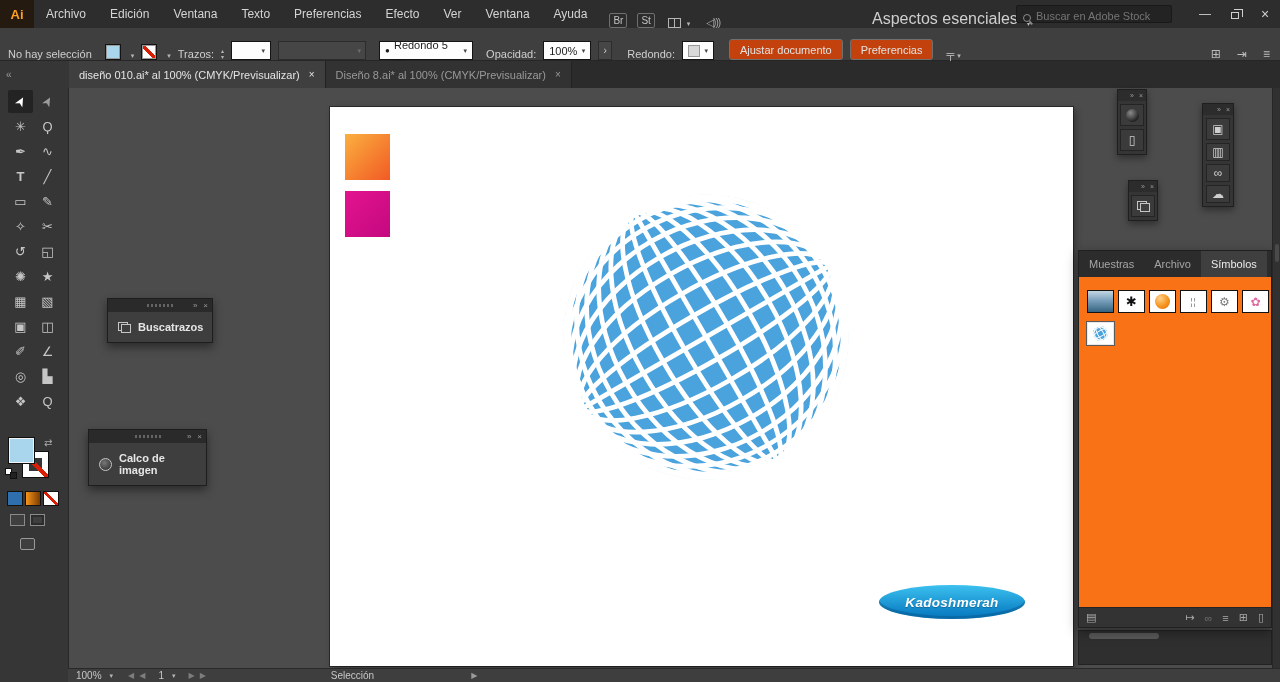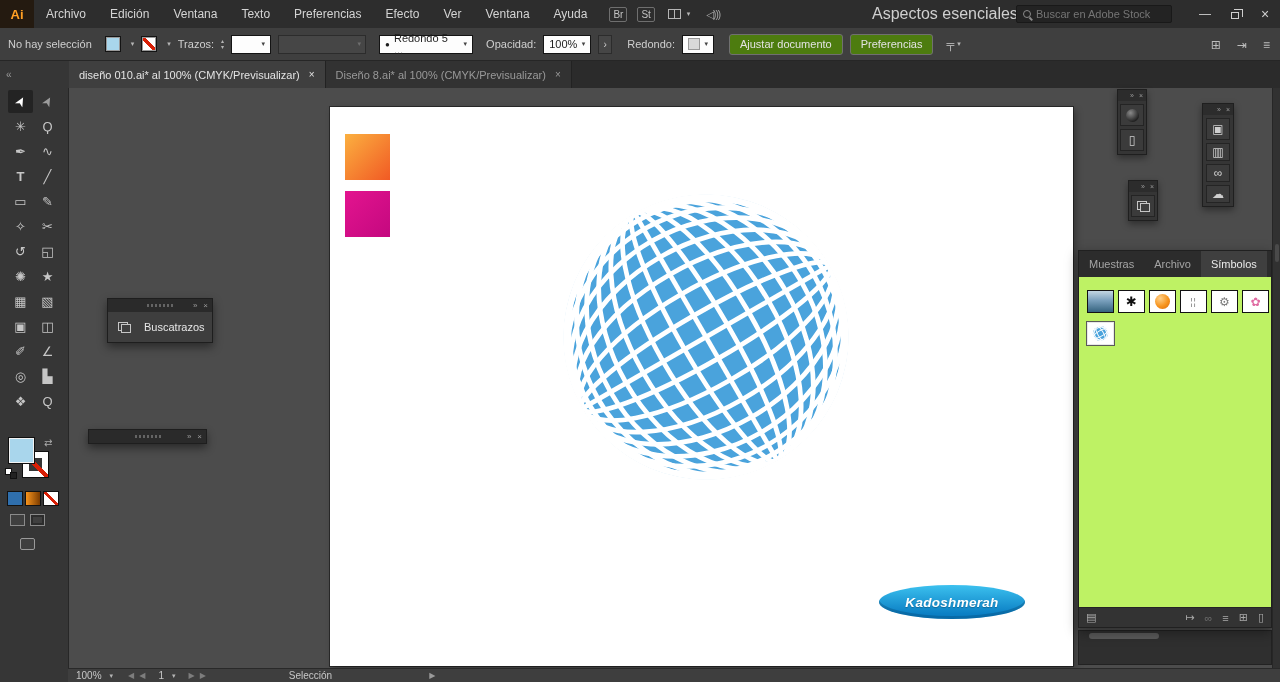--- a/index.html
+++ b/index.html
@@ -1,19 +1,19 @@
 <!DOCTYPE html>
 <html style="--globe_blue: #4aa3dc; --orange_a: #fbb040; --orange_b: #f15a24; --magenta_a: #e3148f; --magenta_b: #c4087f; --logo_a: #3cc1ef; --logo_b: #0b7fc4; --fill_swatch: #a9d6ec;"><head>
 <meta charset="utf-8">
 <style>
   *{margin:0;padding:0;box-sizing:border-box}
   html,body{width:1280px;height:682px;overflow:hidden}
   body{position:relative;background:#4c4c4c;font-family:"Liberation Sans","DejaVu Sans",sans-serif;-webkit-user-select:none}
   .a{position:absolute}
-  .fx{display:flex;align-items:center}
+  .fx{display:flex;align-items:flex-end}
   i{font-style:normal}
   .dd{font-size:7px;color:#b5b5b5;margin-left:3px}
   
   #menubar{left:0;top:0;width:1280px;height:28px;background:#2d2d2d;color:#d4d4d4;font-size:12px}
   #ai-logo{width:34px;height:28px;display:flex;align-items:center;justify-content:center;color:#ff9f24;font-weight:bold;font-size:13px;background:#241a10}
   .mitem{padding:0 12px;height:28px;line-height:28px;cursor:default;white-space:nowrap}
   .mbox{border:1px solid #6f6f6f;border-radius:2px;font-size:10px;height:15px;line-height:13px;padding:0 3px;color:#c2c2c2;margin-left:10px}
   #arrange-docs{margin-left:13px;gap:3px;color:#c2c2c2}
   .gridicon{width:13px;height:10px;border:1px solid #b5b5b5;position:relative}
   .gridicon::after{content:"";position:absolute;left:5px;top:0;width:1px;height:8px;background:#b5b5b5}
@@ -30,21 +30,21 @@
   
   #controlbar{left:0;top:28px;width:1280px;height:33px;background:#3f3f3f;border-bottom:1px solid #262626;font-size:11px;color:#cfcfcf;padding:0 8px;gap:7px}
   .swmini{width:16px;height:16px;border:1px solid #141414;box-shadow:inset 0 0 0 1px #9a9a9a;flex:none}
   #fill-mini{background:var(--fill_swatch)}
   #stroke-mini{background:#fff;background-image:linear-gradient(45deg,transparent 42%,#d81e05 42%,#d81e05 58%,transparent 58%)}
   .spin{display:flex;flex-direction:column;line-height:5px;font-size:6px;color:#b5b5b5;gap:1px}
   .field{background:#fdfdfd;border:1px solid #141414;height:19px;color:#1d1d1d;display:flex;align-items:center;padding:0 5px;gap:4px;font-size:11px}
   .field .dd{color:#444;margin-left:auto}
   .disfield{background:#464646;border:1px solid #2c2c2c;height:19px;width:88px;display:flex;align-items:center;justify-content:flex-end;padding:0 4px}
   .narrow{width:14px;height:19px;border:1px solid #2c2c2c;background:#464646;color:#ccc;display:flex;align-items:center;justify-content:center;font-size:10px}
-  .cbtn{background:#4d7c0f;border:1px solid #707070;border-radius:3px;height:21px;padding:0 10px;color:#e3e3e3;display:flex;align-items:center;font-size:11px;white-space:nowrap}
+  .cbtn{background:#c2410c;border:1px solid #707070;border-radius:3px;height:21px;padding:0 10px;color:#e3e3e3;display:flex;align-items:center;font-size:11px;white-space:nowrap}
   #cb-right{right:10px;top:28px;height:33px;gap:16px;color:#bdbdbd;position:absolute;font-size:12px}
   
   #tabbar{left:0;top:61px;width:1280px;height:27px;background:#2b2b2b;display:flex}
   #tab-stub{width:69px;background:#363636;display:flex;align-items:center;padding-left:6px;color:#9a9a9a;font-size:10px;flex:none}
   .tab{height:27px;display:flex;align-items:center;padding:0 10px;gap:9px;font-size:11px;border-right:1px solid #222;white-space:nowrap}
   .tab.active{background:#3f3f3f;color:#e4e4e4}
   .tab.inactive{background:#323232;color:#999}
   .tclose{font-size:10px}
   
   #toolbar{left:0;top:88px;width:69px;height:594px;background:#363636;border-right:1px solid #272727}
@@ -65,49 +65,49 @@
   #canvas{left:69px;top:88px;width:1203px;height:580px;background:#4c4c4c}
   #artboard{left:330px;top:107px;width:743px;height:559px;background:#fff;box-shadow:0 0 0 1px rgba(0,0,0,.45),3px 3px 7px rgba(0,0,0,.3)}
   #sq-orange{left:345px;top:134px;width:45px;height:46px;background:linear-gradient(135deg,var(--orange_a),var(--orange_b))}
   #sq-magenta{left:345px;top:191px;width:45px;height:46px;background:linear-gradient(135deg,var(--magenta_a),var(--magenta_b))}
   #brand-logo{left:879px;top:585px;width:146px;height:34px;border-radius:50%;background:linear-gradient(180deg,var(--logo_a),var(--logo_b) 85%);display:flex;align-items:center;justify-content:center;box-shadow:inset 0 -3px 0 rgba(4,60,100,.3)}
   #brand-logo span{color:#fff;font-weight:bold;font-style:italic;font-size:13.5px;letter-spacing:.3px;text-shadow:0 1px 1px rgba(0,0,0,.25)}
   
   .fpanel{position:absolute;background:#3e3e3e;border:1px solid #1e1e1e;box-shadow:0 4px 9px rgba(0,0,0,.45);z-index:5}
   .fhd{height:13px;background:#2a2a2a;position:relative;display:flex;align-items:center;justify-content:flex-end;gap:6px;padding:0 4px;color:#9a9a9a;font-size:8px}
   .dots{position:absolute;left:50%;top:5px;transform:translateX(-50%);width:26px;height:3px;background:repeating-linear-gradient(90deg,#646464 0 2px,transparent 2px 4px)}
-  .fbd{display:flex;align-items:center;gap:13px;padding:9px 10px;color:#e6e6e6;font-size:11px;font-weight:normal}
+  .fbd{display:flex;align-items:center;gap:7px;padding:9px 10px;color:#e6e6e6;font-size:11px;font-weight:bold}
   .ovl{width:13px;height:11px;position:relative;flex:none}
   .ovl::before{content:"";position:absolute;left:0;top:0;width:8px;height:7px;border:1px solid #c6c6c6}
   .ovl::after{content:"";position:absolute;right:0;bottom:0;width:8px;height:7px;border:1px solid #c6c6c6;background:#3e3e3e}
   .circ{width:13px;height:13px;border-radius:50%;border:1px solid #c6c6c6;background:radial-gradient(circle at 40% 35%,#777,#3e3e3e 70%);flex:none}
   
   .dock{position:absolute;background:#353535;border:1px solid #1f1f1f;box-shadow:0 3px 7px rgba(0,0,0,.4);z-index:4;padding-bottom:3px}
   .dhd{height:11px;background:#2c2c2c;display:flex;align-items:center;justify-content:flex-end;gap:5px;padding:0 3px;color:#9a9a9a;font-size:7px}
   .dockbtn{width:24px;height:22px;margin:3px auto 0;background:#3b3b3b;border:1px solid #242424;display:flex;align-items:center;justify-content:center;color:#cfcfcf;font-size:12px}
   .sphere{width:13px;height:13px;border-radius:50%;background:radial-gradient(circle at 35% 30%,#8a8a8a,#1d1d1d 75%)}
   
-  #panel{left:1078px;top:250px;width:194px;height:378px;background:#bef264;border:1px solid #202020;box-shadow:0 4px 12px rgba(0,0,0,.4);z-index:6}
+  #panel{left:1078px;top:250px;width:194px;height:378px;background:#f97316;border:1px solid #202020;box-shadow:0 4px 12px rgba(0,0,0,.4);z-index:6}
   #ptabs{height:26px;background:#2c2c2c;display:flex}
   .ptab{padding:0 10px;font-size:11px;color:#a5a5a5;height:26px;line-height:26px}
   .ptab.active{background:#3f3f3f;color:#eaeaea}
   .thumb{position:absolute;width:27px;height:23px;background:#fff;border:1px solid #121212;display:flex;align-items:center;justify-content:center;font-size:12px;overflow:hidden}
   .t-grad{background:linear-gradient(180deg,#c3d6e2 0%,#7aa0bd 45%,#35637f 100%)}
   .orb{width:15px;height:15px;border-radius:50%;background:radial-gradient(circle at 35% 30%,#ffd089,#f7941d 55%,#d9680b)}
   .thumb.selth{border:1px solid #e8e8e8;outline:1px solid #5a5a5a}
   #pfoot{position:absolute;left:0;right:0;bottom:0;height:20px;background:#333;border-top:1px solid #242424;display:flex;align-items:center;padding:0 7px;gap:10px;color:#a9a9a9;font-size:11px}
   #pfoot .dim{color:#6d6d6d}
   #understrip{left:1078px;top:630px;width:194px;height:35px;background:#2f2f2f;border:1px solid #222;z-index:4}
   #understrip .sthumb{position:absolute;left:10px;top:2px;width:70px;height:6px;background:#5a5a5a;border-radius:3px}
   #edge{left:1272px;top:88px;width:8px;height:594px;background:#313131;border-left:1px solid #262626;z-index:6}
   #edge .handle{position:absolute;left:2px;top:156px;width:4px;height:18px;background:#4a4a4a;border-radius:2px}
   
   #statusbar{left:68px;top:668px;width:1212px;height:14px;background:#3e3e3e;border-top:1px solid #292929;display:flex;align-items:center;font-size:10px;color:#c7c7c7;gap:5px;padding:0 8px;z-index:7}
   .sdim{color:#7d7d7d;font-size:8px}
-  #sb-tool{margin-left:78px}
+  #sb-tool{margin-left:120px}
   #sb-play{margin-left:92px;color:#9a9a9a;font-size:8px}
 </style>
 </head>
 <body>
 
 <div id="app">
 
   <div id="menubar" class="a fx">
     <div id="ai-logo">Ai</div>
     <span class="mitem">Archivo</span>
@@ -300,20 +300,24 @@
       <span class="ovl"></span>
       <span>Buscatrazos</span>
     </div>
   </div>
   <div class="fpanel" style="left:88px;top:429px;width:119px">
     <div class="fhd">
       <span class="dots"></span>
       <span>»</span>
       <span>×</span>
     </div>
+    <div class="fbd">
+      <span class="circ"></span>
+      <span>Calco de imagen</span>
+    </div>
   </div>
 
   <div class="dock" style="left:1117px;top:89px;width:30px">
     <div class="dhd">
         <span>»</span>
         <span>×</span>
       </div>
     <div class="dockbtn">
         <span class="sphere"></span>
       </div>

